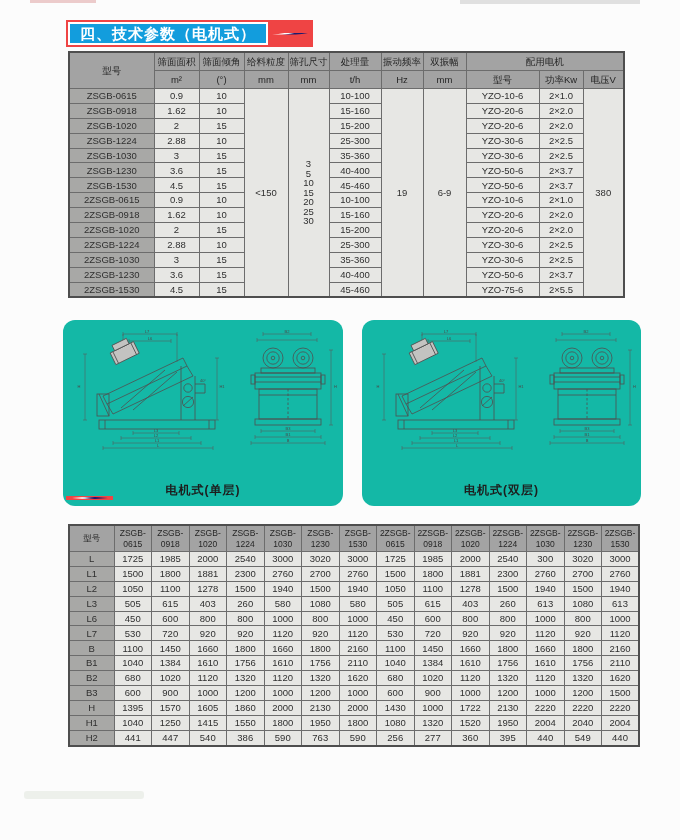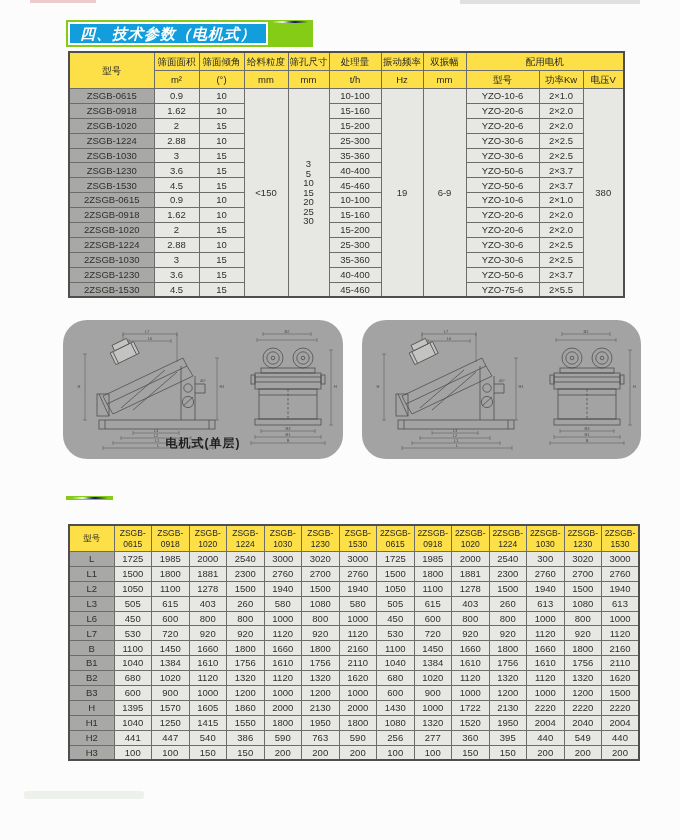--- a/index.html
+++ b/index.html
@@ -9,54 +9,54 @@
     font-family:"Liberation Sans","DejaVu Sans",sans-serif;
     -webkit-font-smoothing:antialiased;
   }
   
   .remnant{position:absolute;pointer-events:none;}
   #remnant-tl{left:30px;top:0;width:66px;height:3px;background:#dfa3a3;opacity:.55;}
   #remnant-tr{left:460px;top:0;width:180px;height:4px;background:#d8d8d8;opacity:.8;}
   #remnant-bl{left:24px;top:791px;width:120px;height:8px;background:#dbe2d8;opacity:.45;border-radius:3px;}
 
   
-  .banner{position:absolute;display:inline-flex;align-items:flex-start;background:#84cc16;padding:2px;font-style:italic;}
+  .banner{position:absolute;display:inline-flex;align-items:center;background:#ef4444;padding:2px;}
   #banner4{left:66px;top:20px;}
   #banner5{left:66px;top:496px;}
   .banner-box{
     background:#129ddd;border:2px solid #ffffff;color:#ffffff;
     font-size:15px;font-weight:bold;line-height:19px;letter-spacing:1px;
     padding:0 10px;white-space:nowrap;
   }
   .chev-wrap{position:relative;width:42px;margin-left:1px;}
   .chev{position:absolute;top:-1px;bottom:-1px;width:26px;
     clip-path:polygon(0 0,52% 0,100% 50%,52% 100%,0 100%,48% 50%);}
   .chev-white{left:3px;background:#ffffff;}
   .chev-navy{left:13px;background:#1c1a6e;}
 
   
   table{border-collapse:collapse;table-layout:fixed;}
   th,td{
     border:1px solid #6c6c6c;text-align:center;vertical-align:middle;
     padding:0;font-weight:normal;color:#2f2f2f;background:#e7e7e4;overflow:hidden;
   }
-  thead th{background:#fde047;color:#262626;}
+  thead th{background:#a3a3a3;color:#262626;}
   .c-model{background:#a8a8a6;}
   .pre{white-space:pre-line;line-height:14.8px;}
 
   #table1{position:absolute;left:68px;top:51px;width:557px;font-size:9.5px;border:2px solid #4e4e4e;}
   #table1 thead th{height:17px;font-size:9.5px;line-height:1.05;}
   #table1 tbody th,#table1 tbody td{height:13.9px;line-height:1;}
 
   #table2{position:absolute;left:68px;top:524px;width:572px;font-size:9.5px;border:2px solid #4e4e4e;}
   #table2 thead th{height:25px;font-size:8.5px;line-height:1.2;}
   #table2 tbody th,#table2 tbody td{height:13.9px;line-height:1;}
 
   
-  .panel{position:absolute;top:320px;height:139px;background:#a3a3a3;border-radius:24px;}
+  .panel{position:absolute;top:320px;height:186px;background:#14b8a6;border-radius:12px;}
   #panel-left{left:63px;width:280px;}
   #panel-right{left:362px;width:279px;}
   .panel svg{position:absolute;left:4px;top:4px;}
   .caption{
     position:absolute;left:0;right:0;bottom:7px;text-align:center;
     font-size:12px;font-weight:bold;color:#1d1d1d;letter-spacing:1px;
   }
   .dwg{stroke:#4f4f4f;fill:none;stroke-width:.8;}
   .dwg-fill{fill:#c3c3c1;stroke:#4f4f4f;stroke-width:.8;}
   .dim{stroke:#5a5a5a;stroke-width:.55;fill:none;}
@@ -246,20 +246,21 @@
 <div class="panel" id="panel-left">
   <svg width="272" height="126" viewBox="0 0 272 126">
     <use href="#machine-sym"></use>
   </svg>
   <div class="caption">电机式(单层)</div>
 </div>
 <div class="panel" id="panel-right">
   <svg width="272" height="126" viewBox="0 0 272 126">
     <use href="#machine-sym"></use>
   </svg>
+  <div class="caption">电机式(双层)</div>
 </div>
 
 <svg width="0" height="0" style="position:absolute" aria-hidden="true">
   <symbol id="machine-sym" viewBox="0 0 272 126">
 
     <g class="dim">
       <line x1="56" y1="10" x2="110" y2="10"></line>
         <line x1="56" y1="8" x2="56" y2="12"></line>
         <line x1="110" y1="8" x2="110" y2="12"></line>
       <line x1="62" y1="17" x2="104" y2="17"></line>
@@ -632,31 +633,14 @@
         <td>763</td>
         <td>590</td>
         <td>256</td>
         <td>277</td>
         <td>360</td>
         <td>395</td>
         <td>440</td>
         <td>549</td>
         <td>440</td>
       </tr>
-      <tr>
-        <th class="c-model">H3</th>
-        <td>100</td>
-        <td>100</td>
-        <td>150</td>
-        <td>150</td>
-        <td>200</td>
-        <td>200</td>
-        <td>200</td>
-        <td>100</td>
-        <td>100</td>
-        <td>150</td>
-        <td>150</td>
-        <td>200</td>
-        <td>200</td>
-        <td>200</td>
-      </tr>
     </tbody>
 </table>
 
 </body></html>

